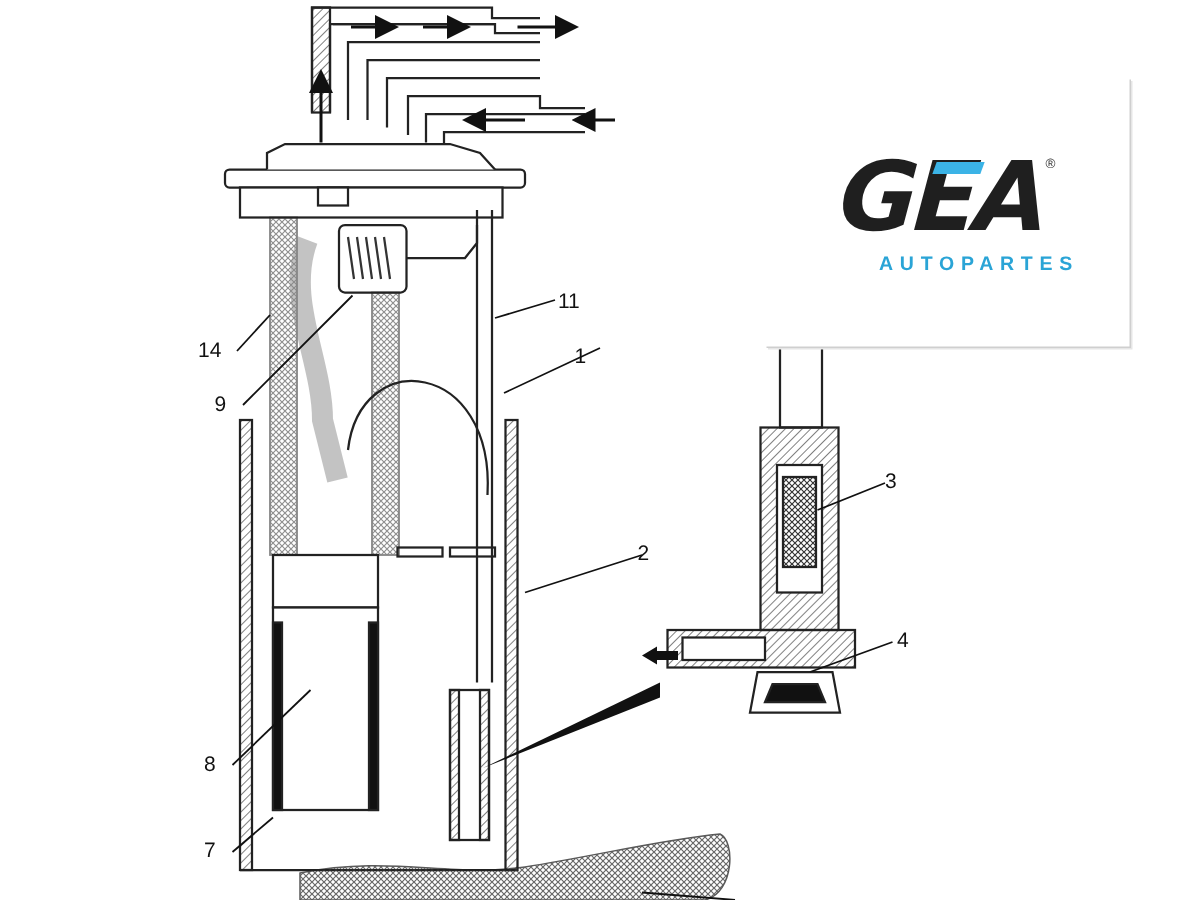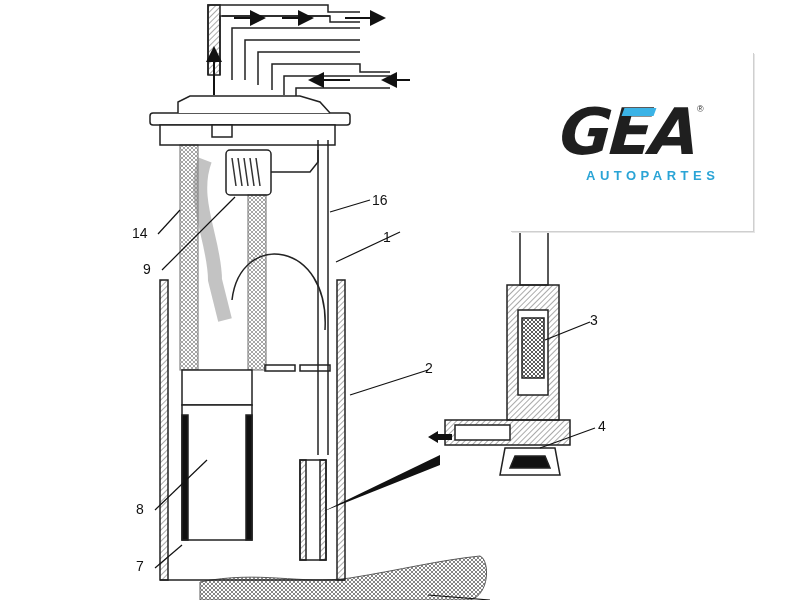--- a/index.html
+++ b/index.html
@@ -127,20 +127,20 @@
 </svg>
 
 <span class="lbl" style="left:383px;top:230px;">1</span>
 <span class="lbl" style="left:425px;top:361px;">2</span>
 <span class="lbl" style="left:590px;top:313px;">3</span>
 <span class="lbl" style="left:598px;top:419px;">4</span>
 <span class="lbl" style="left:136px;top:559px;">7</span>
 <span class="lbl" style="left:136px;top:502px;">8</span>
 <span class="lbl" style="left:143px;top:262px;">9</span>
 <span class="lbl" style="left:132px;top:226px;">14</span>
-<span class="lbl" style="left:372px;top:193px;">16</span>
+<span class="lbl" style="left:372px;top:193px;">11</span>
 
 <div id="logo-card">
   <div id="logo-gea">GEA</div>
   <div id="logo-accent"></div>
   <div id="logo-reg">®</div>
   <div id="logo-sub">AUTOPARTES</div>
 </div>
 
 </body></html>

